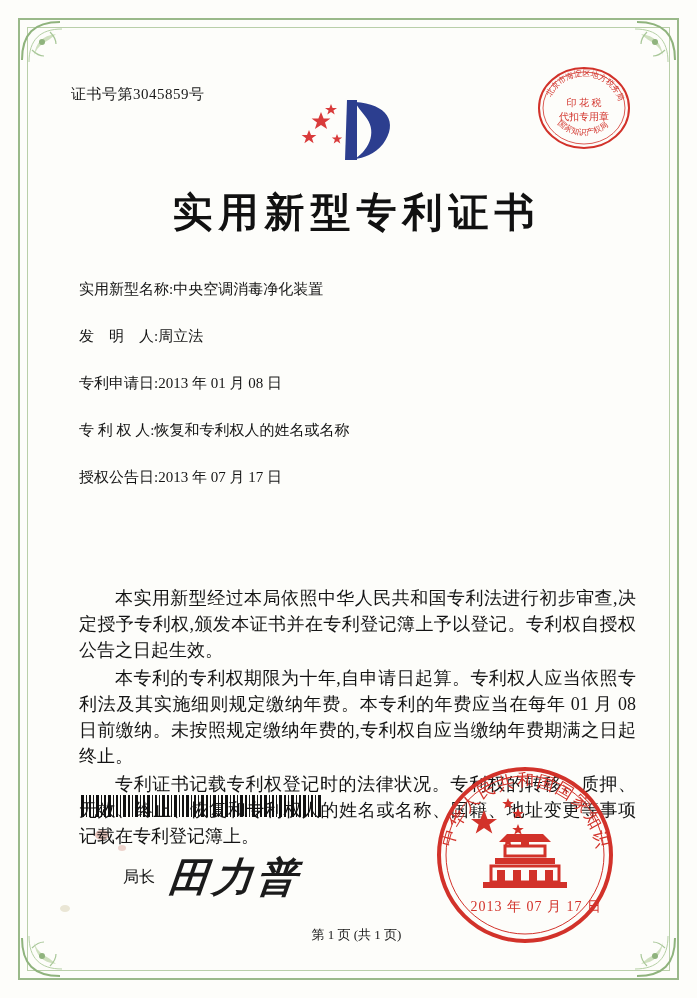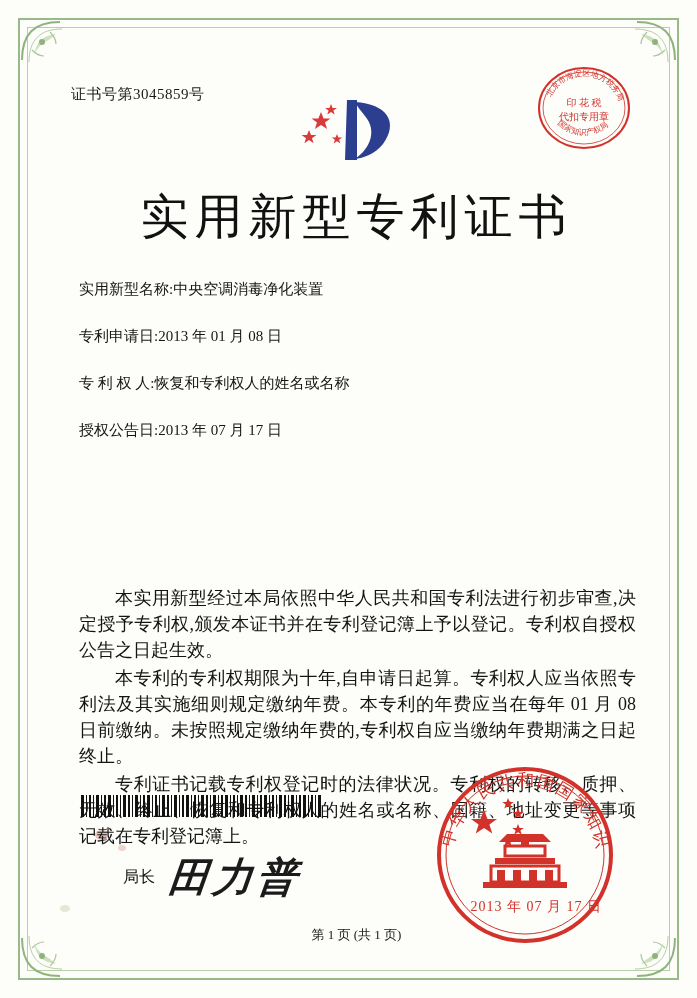--- a/index.html
+++ b/index.html
@@ -88,22 +88,22 @@
   }
   .logo svg { display:block; }
 
   
   .title {
     position: absolute;
     left: 0;
     right: 0;
     top: 135px;
     text-align: center;
-    font-size: 48px;
-    font-weight: normal;
+    font-size: 40px;
+    font-weight: bold;
     letter-spacing: 6px;
     color: #111;
     font-family: "Liberation Serif", "DejaVu Serif", serif;
   }
 
   
   .fields {
     position: absolute;
     left: 8px;
     top: 230px;
@@ -298,20 +298,23 @@
           <polygon points="50,44 51.4,47.6 55.2,47.6 52.1,49.8 53.3,53.4 50,51.2 46.7,53.4 47.9,49.8 44.8,47.6 48.6,47.6"></polygon>
         </g>
       </svg>
     </div>
 
     <div class="title">实用新型专利证书</div>
 
     <div class="fields">
       <div class="field-row">
         <span class="field-label">实用新型名称:</span><span class="field-value">中央空调消毒净化装置</span>
+      </div>
+      <div class="field-row">
+        <span class="field-label">发　明　人:</span><span class="field-value">周立法</span>
       </div>
       <div class="field-row">
         <span class="field-label">专利申请日:</span><span class="field-value">2013 年 01 月 08 日</span>
       </div>
       <div class="field-row">
         <span class="field-label">专 利 权 人:</span><span class="field-value">恢复和专利权人的姓名或名称</span>
       </div>
       <div class="field-row">
         <span class="field-label">授权公告日:</span><span class="field-value">2013 年 07 月 17 日</span>
       </div>

